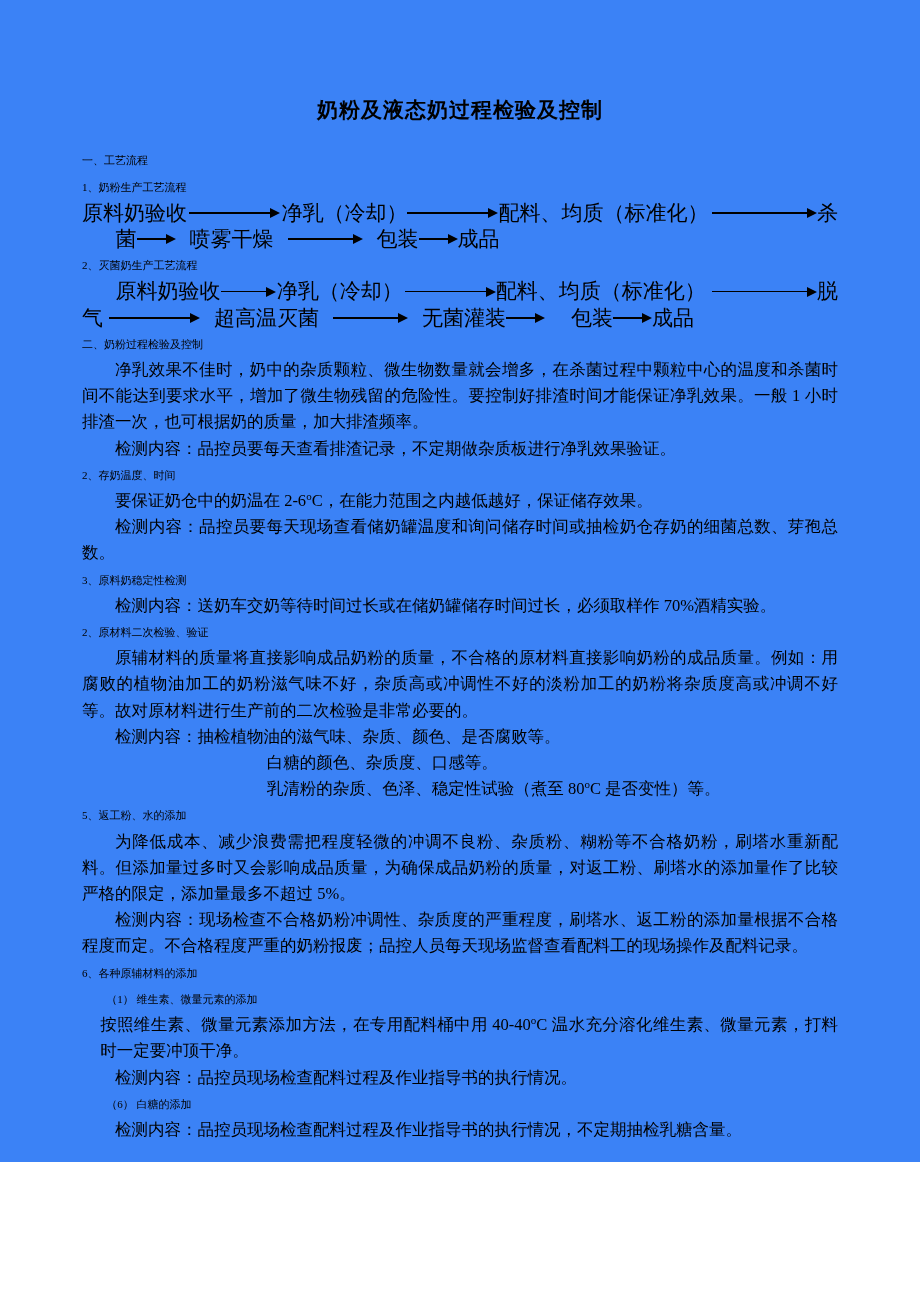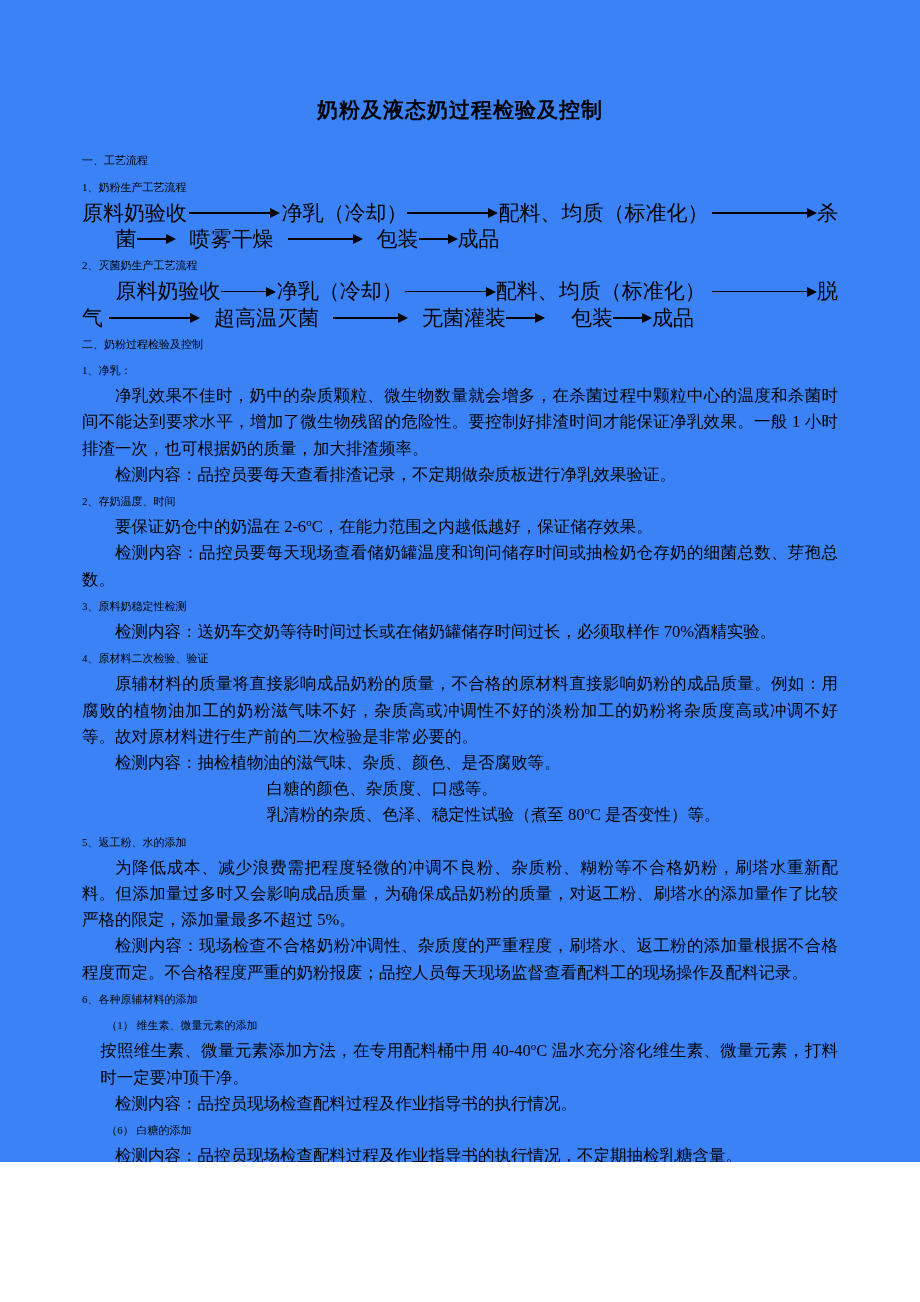--- a/index.html
+++ b/index.html
@@ -210,32 +210,31 @@
       <span class="flow-node">包装</span>
       <span class="arrow a-xs">
           <span class="shaft"></span>
           <span class="head"></span>
         </span>
       <span class="flow-node">成品</span>
     </div>
 
     <div class="line">二、奶粉过程检验及控制</div>
 
-    <div class="line">1、净乳：</div>
     <p class="para indent-1">净乳效果不佳时，奶中的杂质颗粒、微生物数量就会增多，在杀菌过程中颗粒中心的温度和杀菌时间不能达到要求水平，增加了微生物残留的危险性。要控制好排渣时间才能保证净乳效果。一般 1 小时排渣一次，也可根据奶的质量，加大排渣频率。</p>
     <p class="para indent-1">检测内容：品控员要每天查看排渣记录，不定期做杂质板进行净乳效果验证。</p>
 
     <div class="line">2、存奶温度、时间</div>
     <p class="para indent-1"><span>要保证奶仓中的奶温在 2-6</span><span class="deg">o</span><span>C，在能力范围之内越低越好，保证储存效果。</span></p>
     <p class="para indent-1">检测内容：品控员要每天现场查看储奶罐温度和询问储存时间或抽检奶仓存奶的细菌总数、芽孢总数。</p>
 
     <div class="line">3、原料奶稳定性检测</div>
     <p class="para indent-1">检测内容：送奶车交奶等待时间过长或在储奶罐储存时间过长，必须取样作 70%酒精实验。</p>
 
-    <div class="line">4、原材料二次检验、验证</div>
+    <div class="line">2、原材料二次检验、验证</div>
     <p class="para indent-1">原辅材料的质量将直接影响成品奶粉的质量，不合格的原材料直接影响奶粉的成品质量。例如：用腐败的植物油加工的奶粉滋气味不好，杂质高或冲调性不好的淡粉加工的奶粉将杂质度高或冲调不好等。故对原材料进行生产前的二次检验是非常必要的。</p>
     <p class="para indent-1">检测内容：抽检植物油的滋气味、杂质、颜色、是否腐败等。</p>
     <p class="para pad-4">白糖的颜色、杂质度、口感等。</p>
     <p class="para pad-4"><span>乳清粉的杂质、色泽、稳定性试验（煮至 80</span><span class="deg">o</span><span>C 是否变性）等。</span></p>
 
     <div class="line">5、返工粉、水的添加</div>
     <p class="para indent-1">为降低成本、减少浪费需把程度轻微的冲调不良粉、杂质粉、糊粉等不合格奶粉，刷塔水重新配料。但添加量过多时又会影响成品质量，为确保成品奶粉的质量，对返工粉、刷塔水的添加量作了比较严格的限定，添加量最多不超过 5%。</p>
     <p class="para indent-1">检测内容：现场检查不合格奶粉冲调性、杂质度的严重程度，刷塔水、返工粉的添加量根据不合格程度而定。不合格程度严重的奶粉报废；品控人员每天现场监督查看配料工的现场操作及配料记录。</p>
 
     <div class="line">6、各种原辅材料的添加</div>

